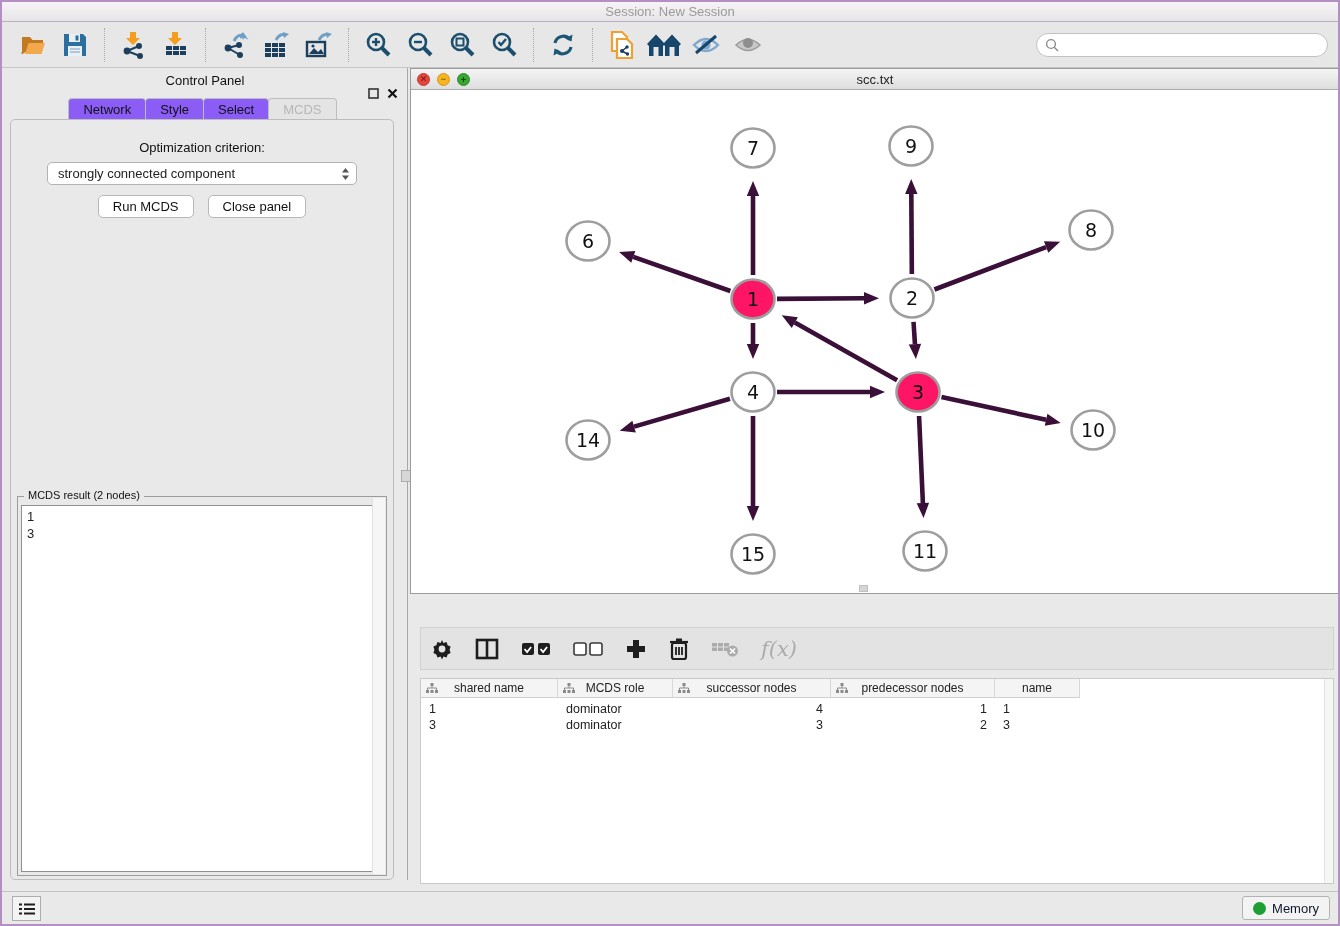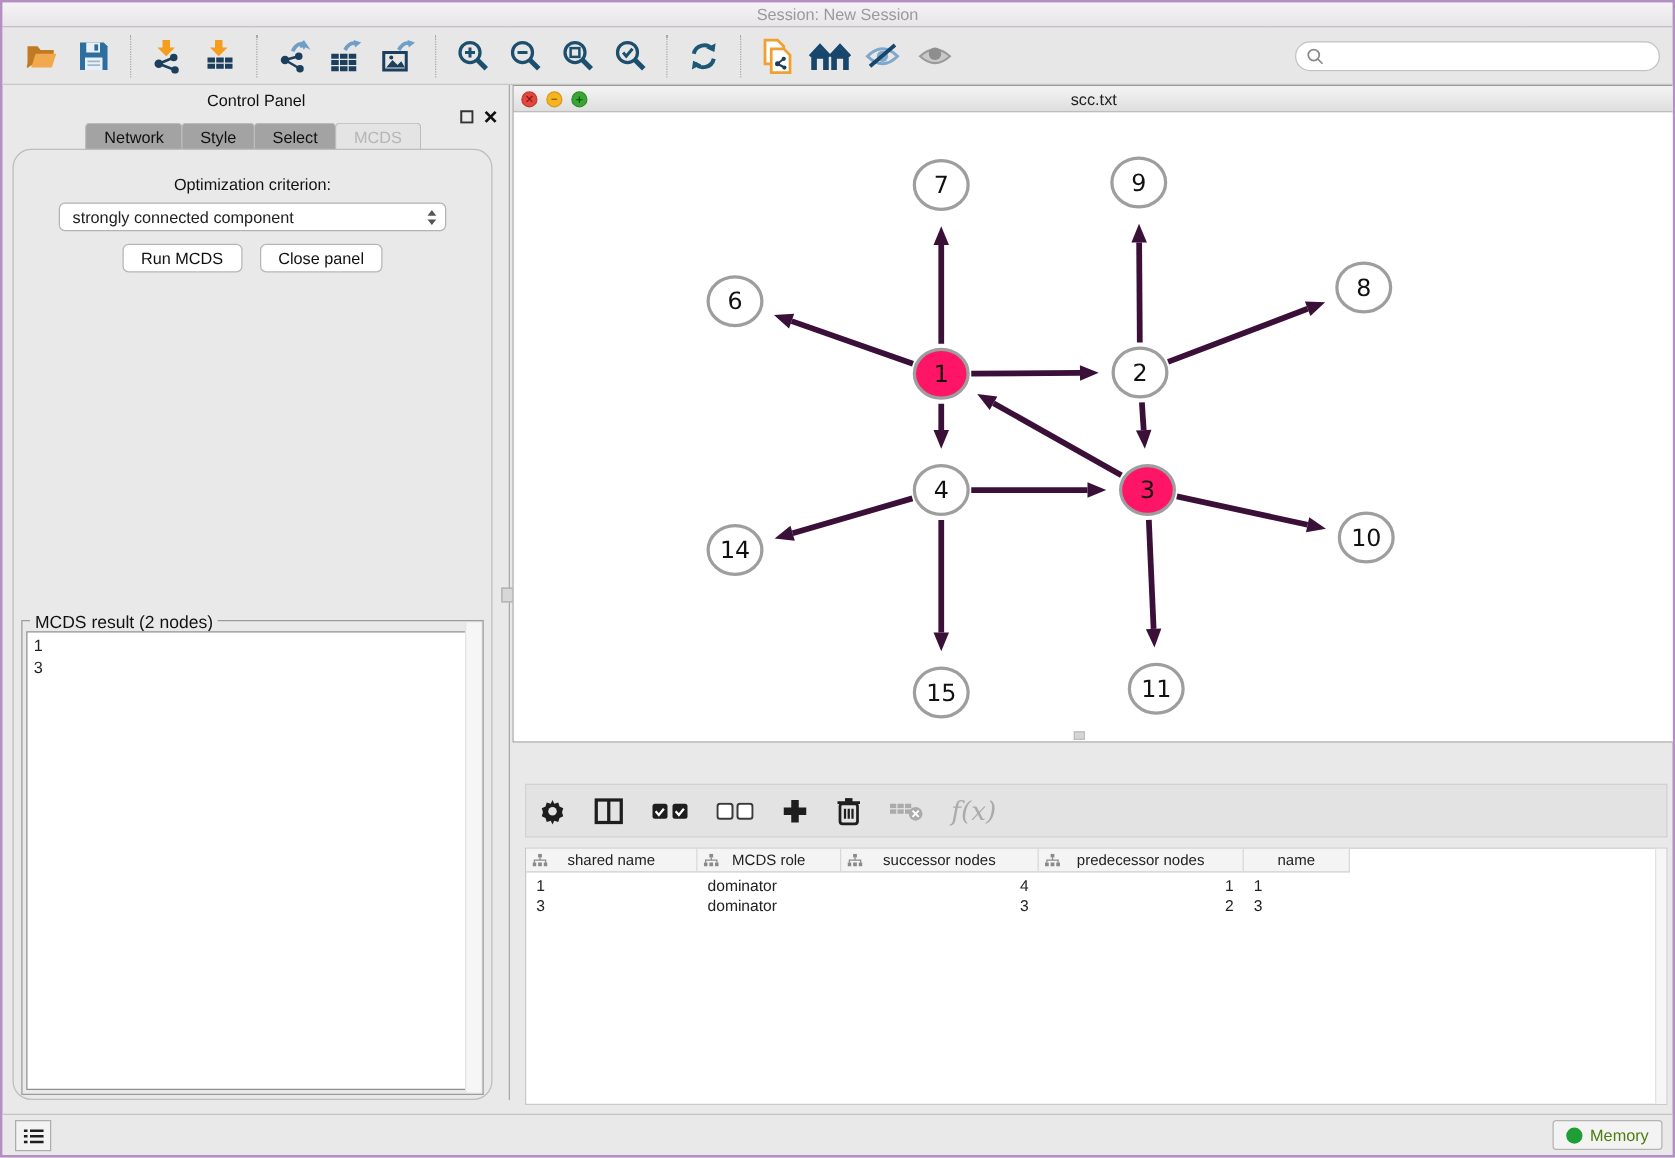--- a/index.html
+++ b/index.html
@@ -16,30 +16,30 @@
   .tb-btn { width:34px; height:34px; display:flex; align-items:center; justify-content:center; margin:0 4px; cursor:default; }
   .tb-sep { width:1px; height:34px; margin:0 8px; border-left:1px dotted #A9A9A9; }
   .searchbox { margin-left:auto; width:292px; height:24px; background:#FFF; border:1px solid #C2C2C2; border-radius:12px; display:flex; align-items:center; padding:0 8px; }
   .searchbox input { border:none; outline:none; flex:1; font-size:13px; background:transparent; font-family:inherit; }
 
   
   .cp-title-row { position:absolute; left:10px; top:71px; width:386px; height:18px; display:flex; align-items:center;flex-direction:column; }
   .cp-title-row .pane-title { font-size:13px; color:#111; }
   .pane-icons { margin-left:auto; display:flex; gap:8px; align-items:center; }
   .tabs-row { position:absolute; left:8px; top:96px; width:384px; display:flex; justify-content:center; }
-  .tab-top { height:22px; padding:0 14px; display:flex; align-items:center; background:#a3a3a3; border:1px solid #BDBDBD; border-bottom:none; font-size:13px; color:#111; border-radius:4px 4px 0 0; margin-right:-1px; }
+  .tab-top { height:22px; padding:0 14px; display:flex; align-items:center; background:#8b5cf6; border:1px solid #BDBDBD; border-bottom:none; font-size:13px; color:#111; border-radius:4px 4px 0 0; margin-right:-1px; }
   .tab-top.selected { background:#E4E4E4; color:#B6B6B6; }
-  .cp-body { position:absolute; left:8px; top:117px; width:384px; height:761px; background:#E9E9E9; border:1px solid #BDBDBD; border-radius:15px; }
+  .cp-body { position:absolute; left:8px; top:117px; width:384px; height:761px; background:#E9E9E9; border:1px solid #BDBDBD; border-radius:5px; }
   .opt-label { position:absolute; left:0; top:20px; width:100%; text-align:center; font-size:13px; color:#111; }
   .mac-select { position:absolute; left:36px; top:42px; width:310px; height:23px; background:#FFF; border:1px solid #B3B3B3; border-radius:5px; display:flex; align-items:center; padding:0 6px 0 10px; font-size:13px; }
   .mac-select .stepper { margin-left:auto; }
   .btn-row { position:absolute; left:0; top:75px; width:100%; display:flex; justify-content:center; gap:14px; }
   .mac-btn { height:23px; padding:4px 14px; background:#FFF; border:1px solid #B7B7B7; border-radius:5px; font-size:13px; color:#111; display:flex; align-items:center; }
   .result-fieldset { position:absolute; left:6px; top:376px; width:370px; height:380px; border:1px solid #9C9C9C; }
-  .result-legend { position:absolute; left:6px; top:-8px; background:#E9E9E9; padding:0 4px; font-size:14px; color:#111; }
+  .result-legend { position:absolute; left:6px; top:-8px; background:#E9E9E9; padding:0 4px; font-size:11px; color:#111; }
   .result-area { position:absolute; left:3px; top:8px; right:3px; bottom:3px; background:#FFF; border:1px solid #8F8F8F; font-size:13px; white-space:pre-line; padding:2px 5px; line-height:17px; }
   .result-scroll { position:absolute; right:1px; top:1px; width:13px; bottom:1px; background:#F6F6F6; border-left:1px solid #E2E2E2; }
 
   
   .vsplit { position:absolute; left:405px; top:66px; width:1px; height:812px; background:#A8A8A8; }
   .vsplit-grip { position:absolute; left:399px; top:468px; width:10px; height:12px; background:#D7D7D7; border:1px solid #ACACAC; }
 
   
   .net-win { position:absolute; left:408px; top:66px; width:930px; height:526px; border:1px solid #9B9B9B; background:#FFF; }
   .net-titlebar { position:absolute; left:0; top:0; width:100%; height:21px; background:linear-gradient(#F4F4F4,#DEDEDE); border-bottom:1px solid #ABABAB; display:flex; align-items:center; padding:0 6px; }
@@ -66,21 +66,21 @@
   .nt-vscroll { position:absolute; right:0; top:0; width:9px; height:100%; background:#F6F6F6; border-left:1px solid #E3E3E3; }
   .tp-tabs { position:absolute; left:408px; top:864px; width:930px; display:flex; justify-content:center; }
   .tab-bot { height:22px; padding:0 13px; display:flex; align-items:center; background:#FFF; border:1px solid #BDBDBD; font-size:13px; font-weight:600; color:#1A1A1A; margin-right:-1px; }
   .tab-bot:first-child { border-radius:5px 0 0 5px; }
   .tab-bot:last-child { border-radius:0 5px 5px 0; }
   .tab-bot.selected { background:#DCDCDC; color:#C2C2C2; }
 
   
   .statusbar { position:absolute; left:0; bottom:0; width:100%; height:33px; background:#E9E9E9; border-top:1px solid #C4C4C4; }
   .sb-left-btn { position:absolute; left:10px; top:4px; width:29px; height:25px; background:#F3F3F3; border:1px solid #ADADAD; display:flex; align-items:center; justify-content:center; }
-  .memory-btn { position:absolute; right:8px; top:4px; height:24px; padding:0 10px; background:#F3F3F3; border:1px solid #B3B3B3; border-radius:3px; display:flex; align-items:center; gap:6px; font-size:13px; color:#4d7c0f; }
+  .memory-btn { position:absolute; right:8px; top:4px; height:24px; padding:0 10px; background:#F3F3F3; border:1px solid #B3B3B3; border-radius:3px; display:flex; align-items:center; gap:6px; font-size:13px; color:#0f172a; }
   .mem-dot { width:13px; height:13px; border-radius:50%; background:#1E9E34; }
   svg { display:block; }
 </style>
 </head>
 <body>
 
 <div class="app">
 
   <div class="titlebar">
     <span class="title">Session: New Session</span>

